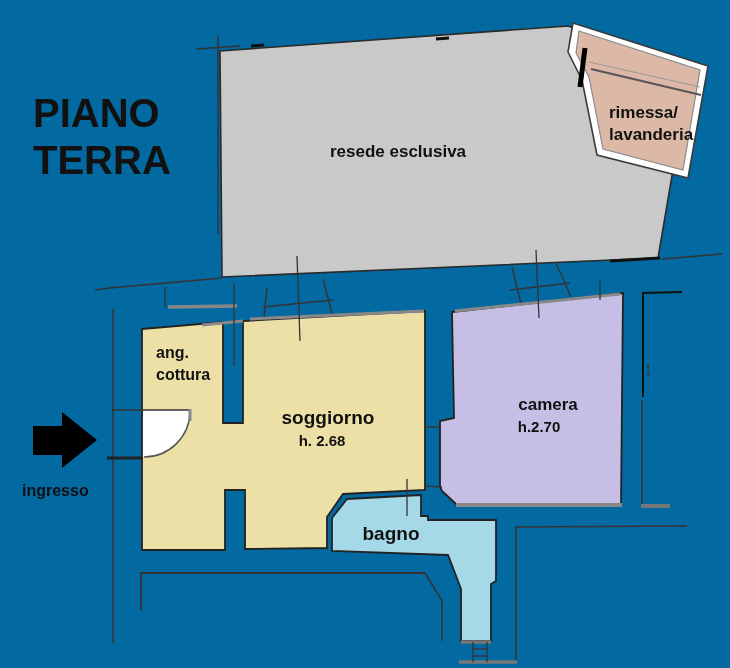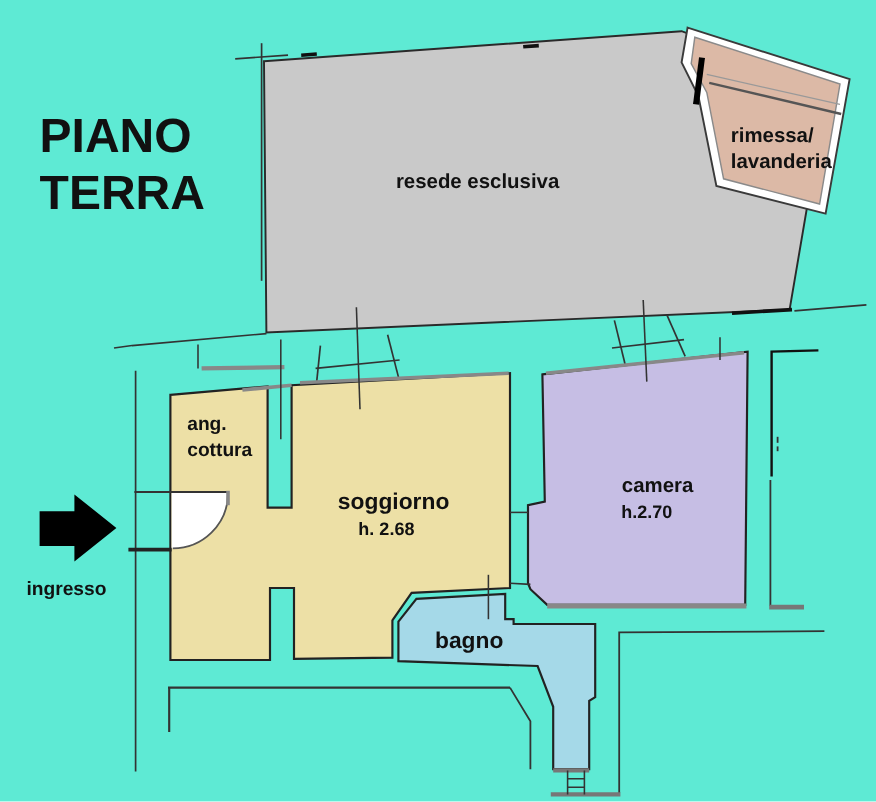--- a/index.html
+++ b/index.html
@@ -1,16 +1,16 @@
 <!DOCTYPE html>
 <html><head>
 <meta charset="utf-8">
 <style>
   html,body{margin:0;padding:0;background:#ffffff;}
-  .plan-frame{position:relative;width:730px;height:668px;background:#5eead4;overflow:hidden;
+  .plan-frame{position:relative;width:730px;height:668px;background:#0369a1;overflow:hidden;
     font-family:"Liberation Sans",sans-serif;}
   svg{display:block;}
   text{font-family:"Liberation Sans",sans-serif;font-weight:bold;fill:#111;}
   .t-title{font-size:40px;letter-spacing:0px;}
   .t-room{font-size:19px;}
   .t-room-sm{font-size:17px;}
   .t-note{font-size:15px;}
   .t-side{font-size:16px;}
 </style>
 </head>

